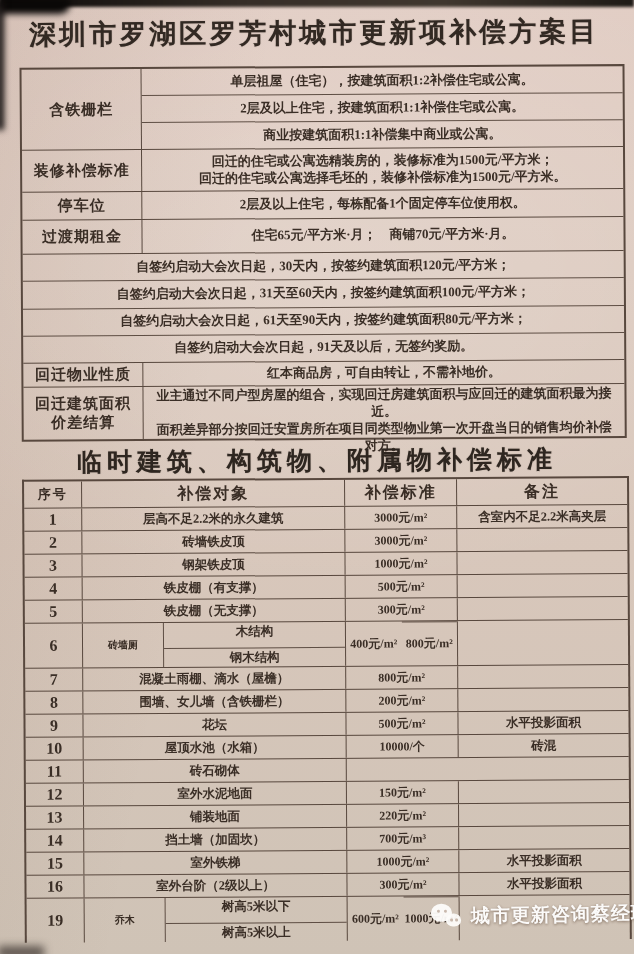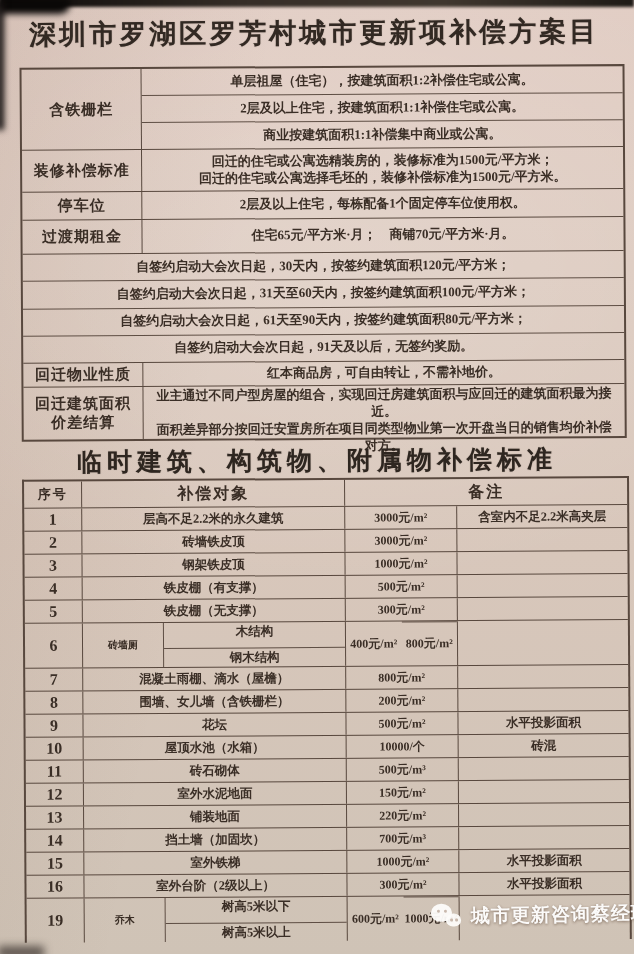--- a/index.html
+++ b/index.html
@@ -190,20 +190,21 @@
       </div>
     </div>
 
     <div class="sec2-title">临时建筑、构筑物、附属物补偿标准</div>
 
     <div class="t2">
 
       <div class="t2-row head">
         <div class="c no">序号</div>
         <div class="c obj">补偿对象</div>
+        <div class="c std">补偿标准</div>
         <div class="c note">备注</div>
       </div>
 
       <div class="t2-row">
         <div class="c no">1</div>
         <div class="c obj">层高不足2.2米的永久建筑</div>
         <div class="c std">3000元/m²</div>
         <div class="c note">含室内不足2.2米高夹层</div>
       </div>
 
@@ -275,21 +276,20 @@
       <div class="t2-row">
         <div class="c no">10</div>
         <div class="c obj">屋顶水池（水箱）</div>
         <div class="c std">10000/个</div>
         <div class="c note">砖混</div>
       </div>
 
       <div class="t2-row">
         <div class="c no">11</div>
         <div class="c obj">砖石砌体</div>
-        <div class="c std">500元/m³</div>
         <div class="c note"></div>
       </div>
 
       <div class="t2-row">
         <div class="c no">12</div>
         <div class="c obj">室外水泥地面</div>
         <div class="c std">150元/m²</div>
         <div class="c note"></div>
       </div>
 

